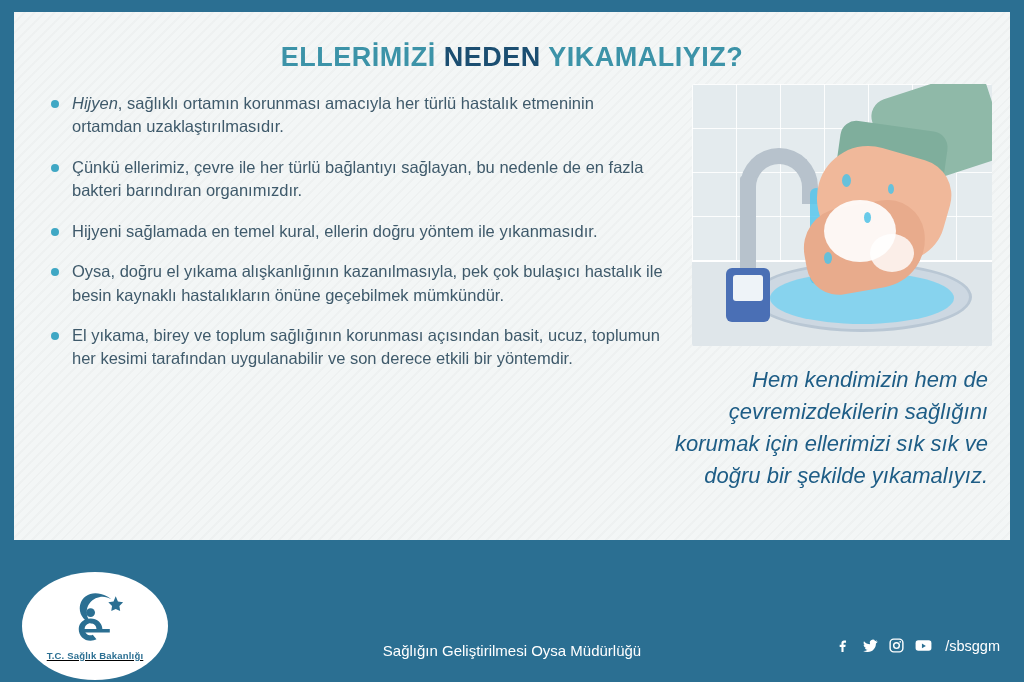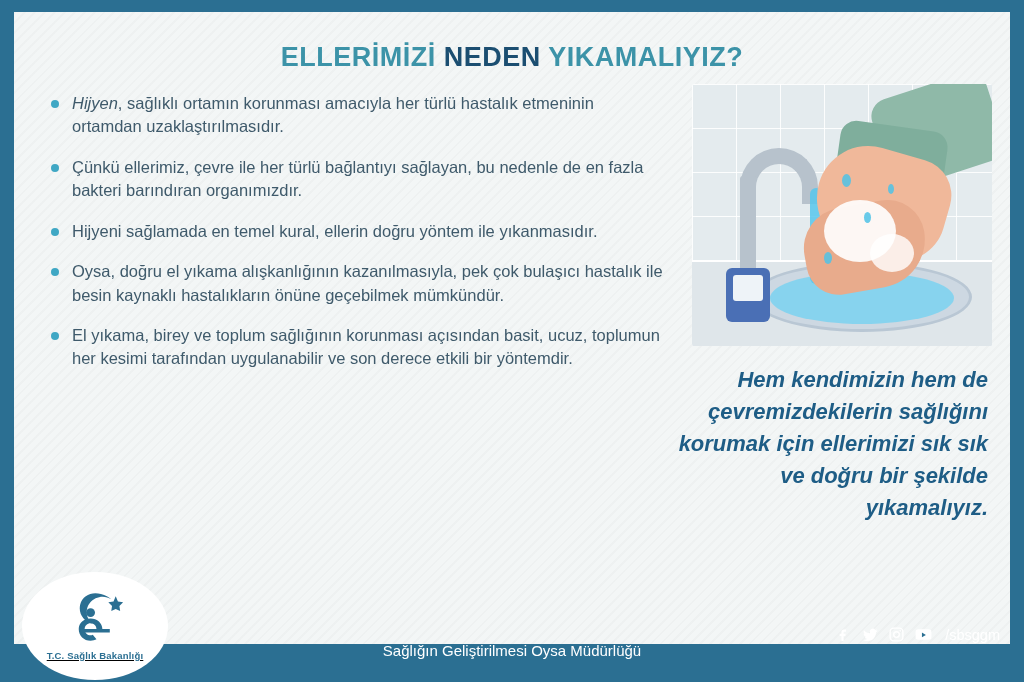--- a/index.html
+++ b/index.html
@@ -10,21 +10,21 @@
     overflow: hidden;
   }
   .poster {
     position: relative;
     width: 1024px; height: 682px;
     background: #2b6f92;
   }
   .inner {
     position: absolute;
     left: 14px; top: 12px;
-    width: 996px; height: 632px;
+    width: 996px; height: 528px;
     background: #f3f6f6;
     background-image:
       repeating-linear-gradient(135deg, rgba(0,0,0,0.018) 0px, rgba(0,0,0,0.018) 2px, rgba(0,0,0,0) 2px, rgba(0,0,0,0) 7px);
     padding-left: 24px;
   }
   .title {
     position: absolute;
     top: 30px; left: 0; width: 100%;
     text-align: center;
     font-size: 27px;
@@ -189,21 +189,21 @@
     opacity: .85;
   }
 
   .slogan {
     position: absolute;
     right: 22px; top: 352px;
     width: 320px;
     text-align: right;
     font-size: 22px;
     font-style: italic;
-    font-weight: bold;
+    font-weight: normal;
     line-height: 1.45;
     color: #1e5d86;
   }
 
   .footer {
     position: absolute;
     left: 0; bottom: 0;
     width: 1024px; height: 58px;
   }
   .footer-text {
@@ -229,21 +229,21 @@
   .logo-mark { width: 74px; height: 56px; }
   .logo-text {
     font-size: 9.5px;
     color: #2b6f92;
     margin-top: 2px;
     font-weight: bold;
     letter-spacing: .2px;
   }
   .social {
     position: absolute;
-    right: 24px; top: 1px;
+    right: 24px; top: 12px;
     display: flex;
     align-items: center;
     gap: 8px;
     color: #ffffff;
     font-size: 14px;
   }
   .sicon {
     width: 19px; height: 19px;
     display: inline-flex;
     align-items: center; justify-content: center;

